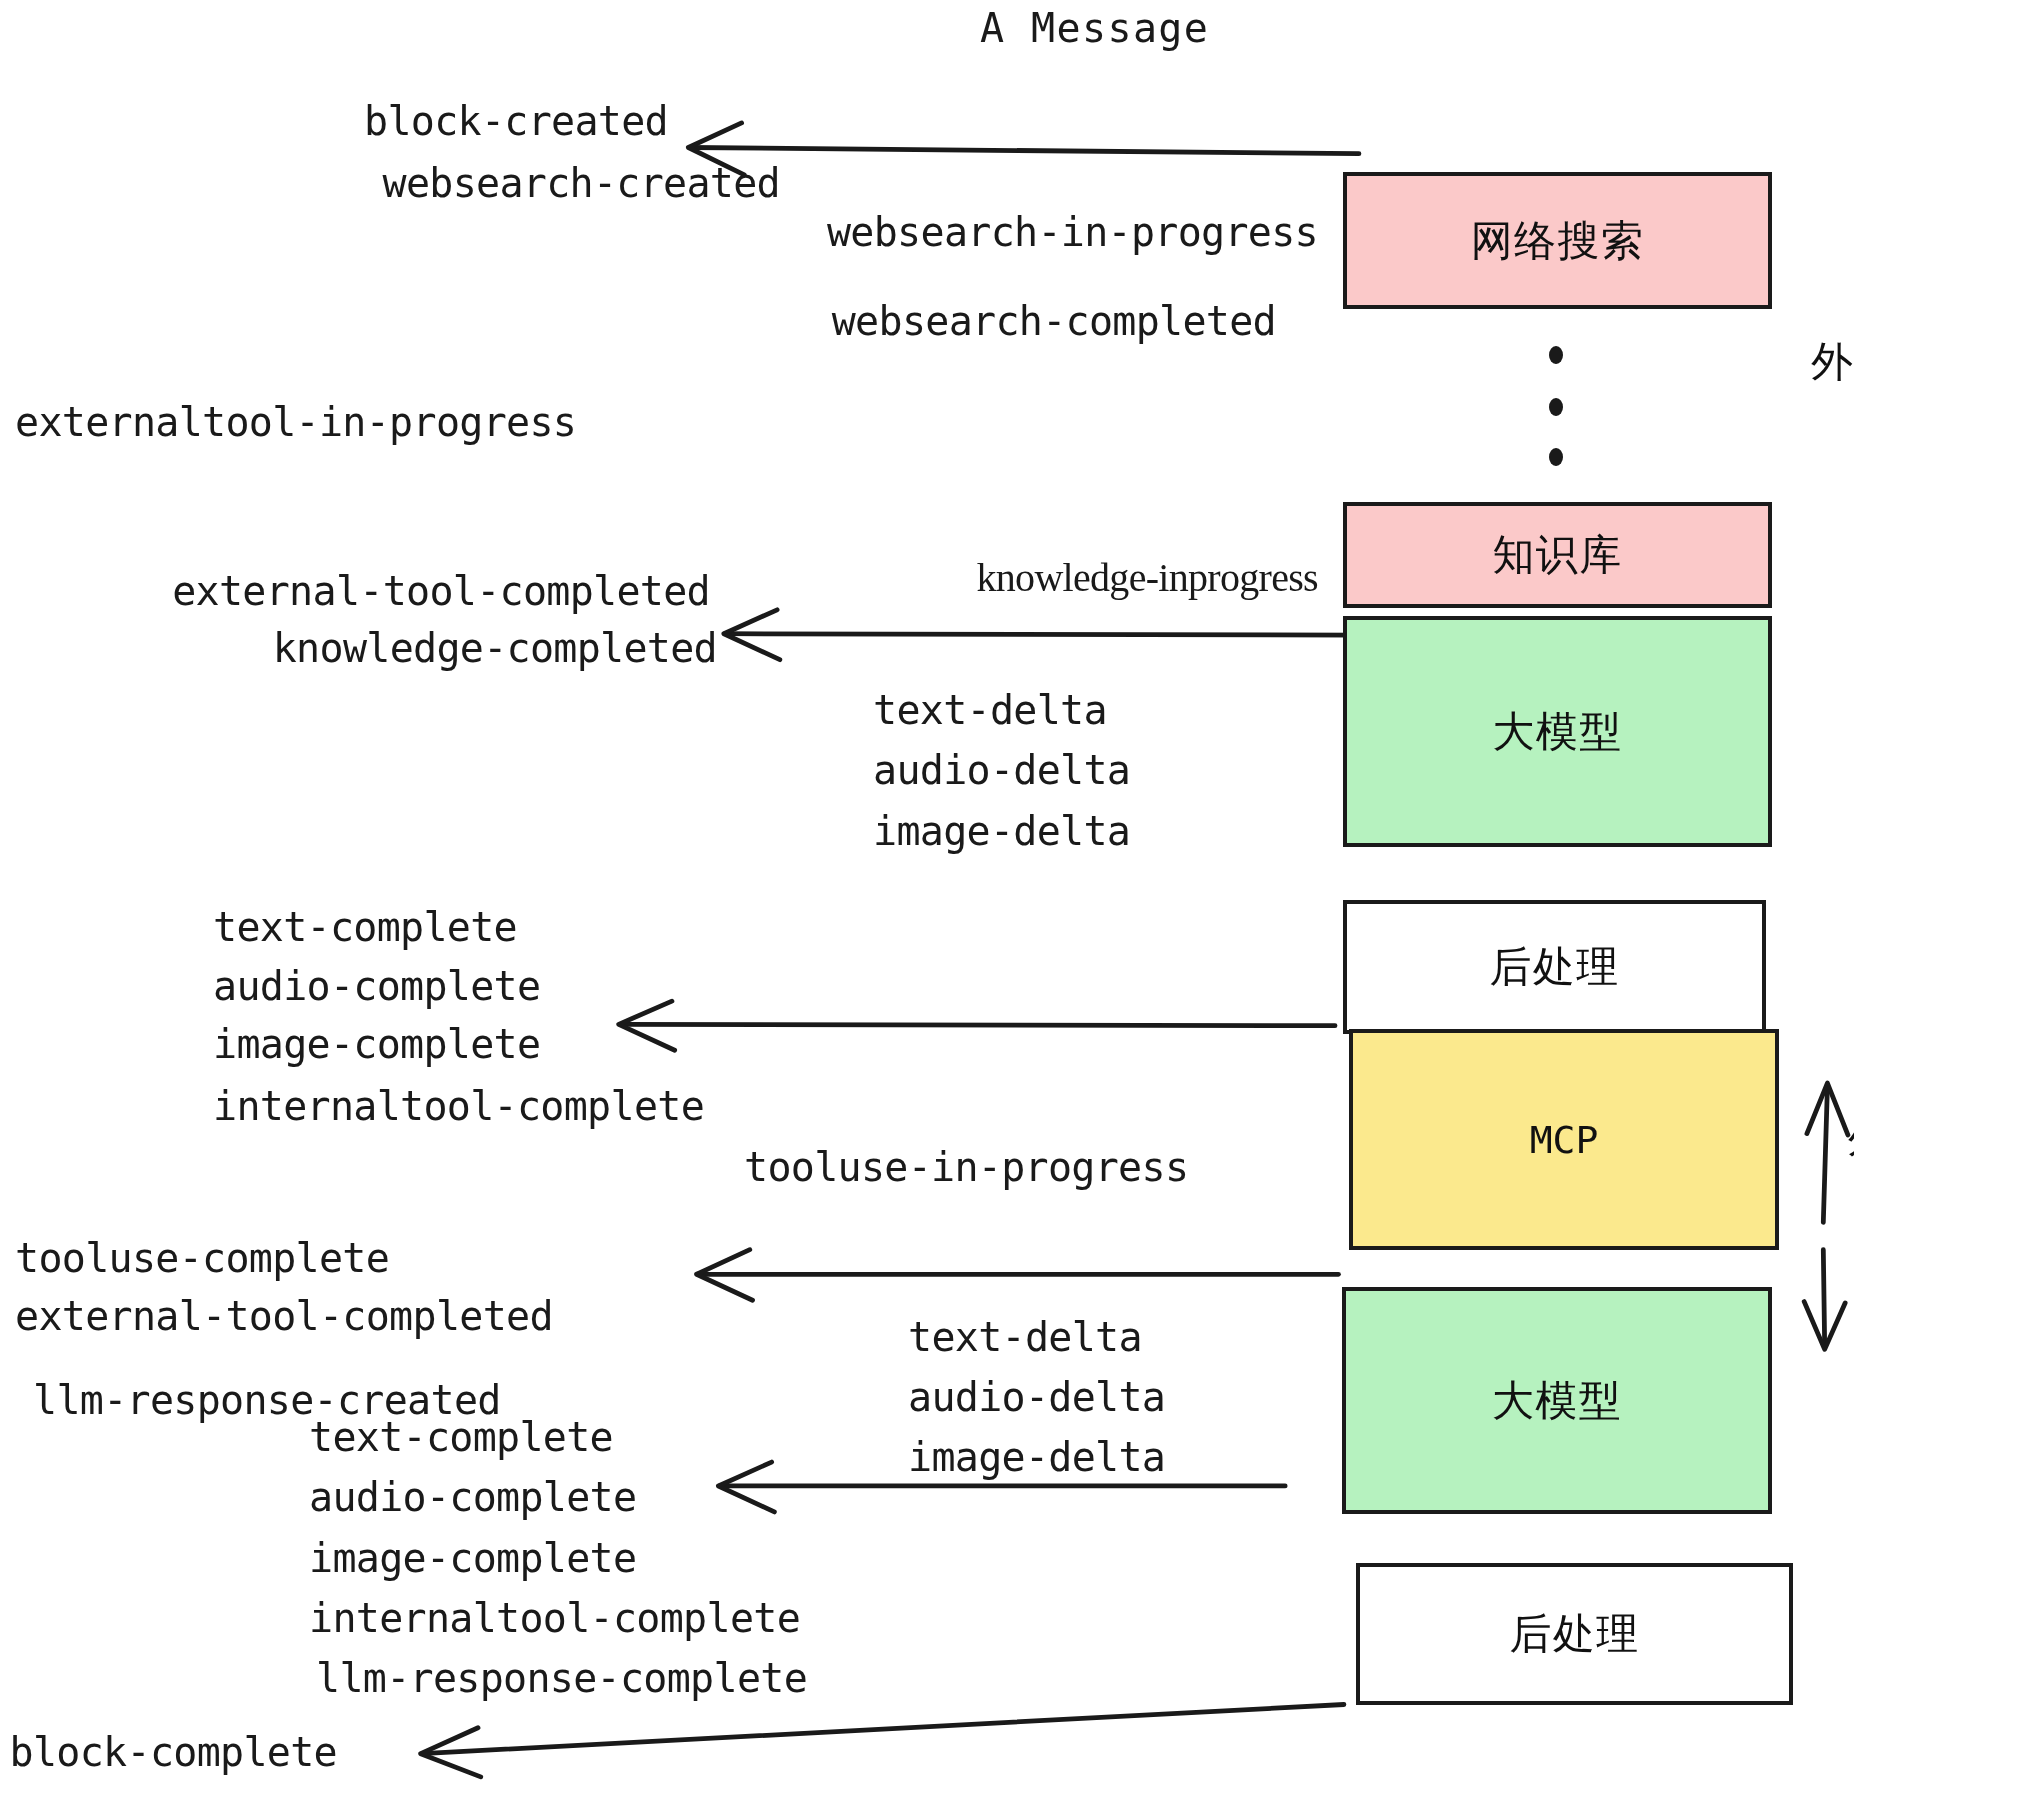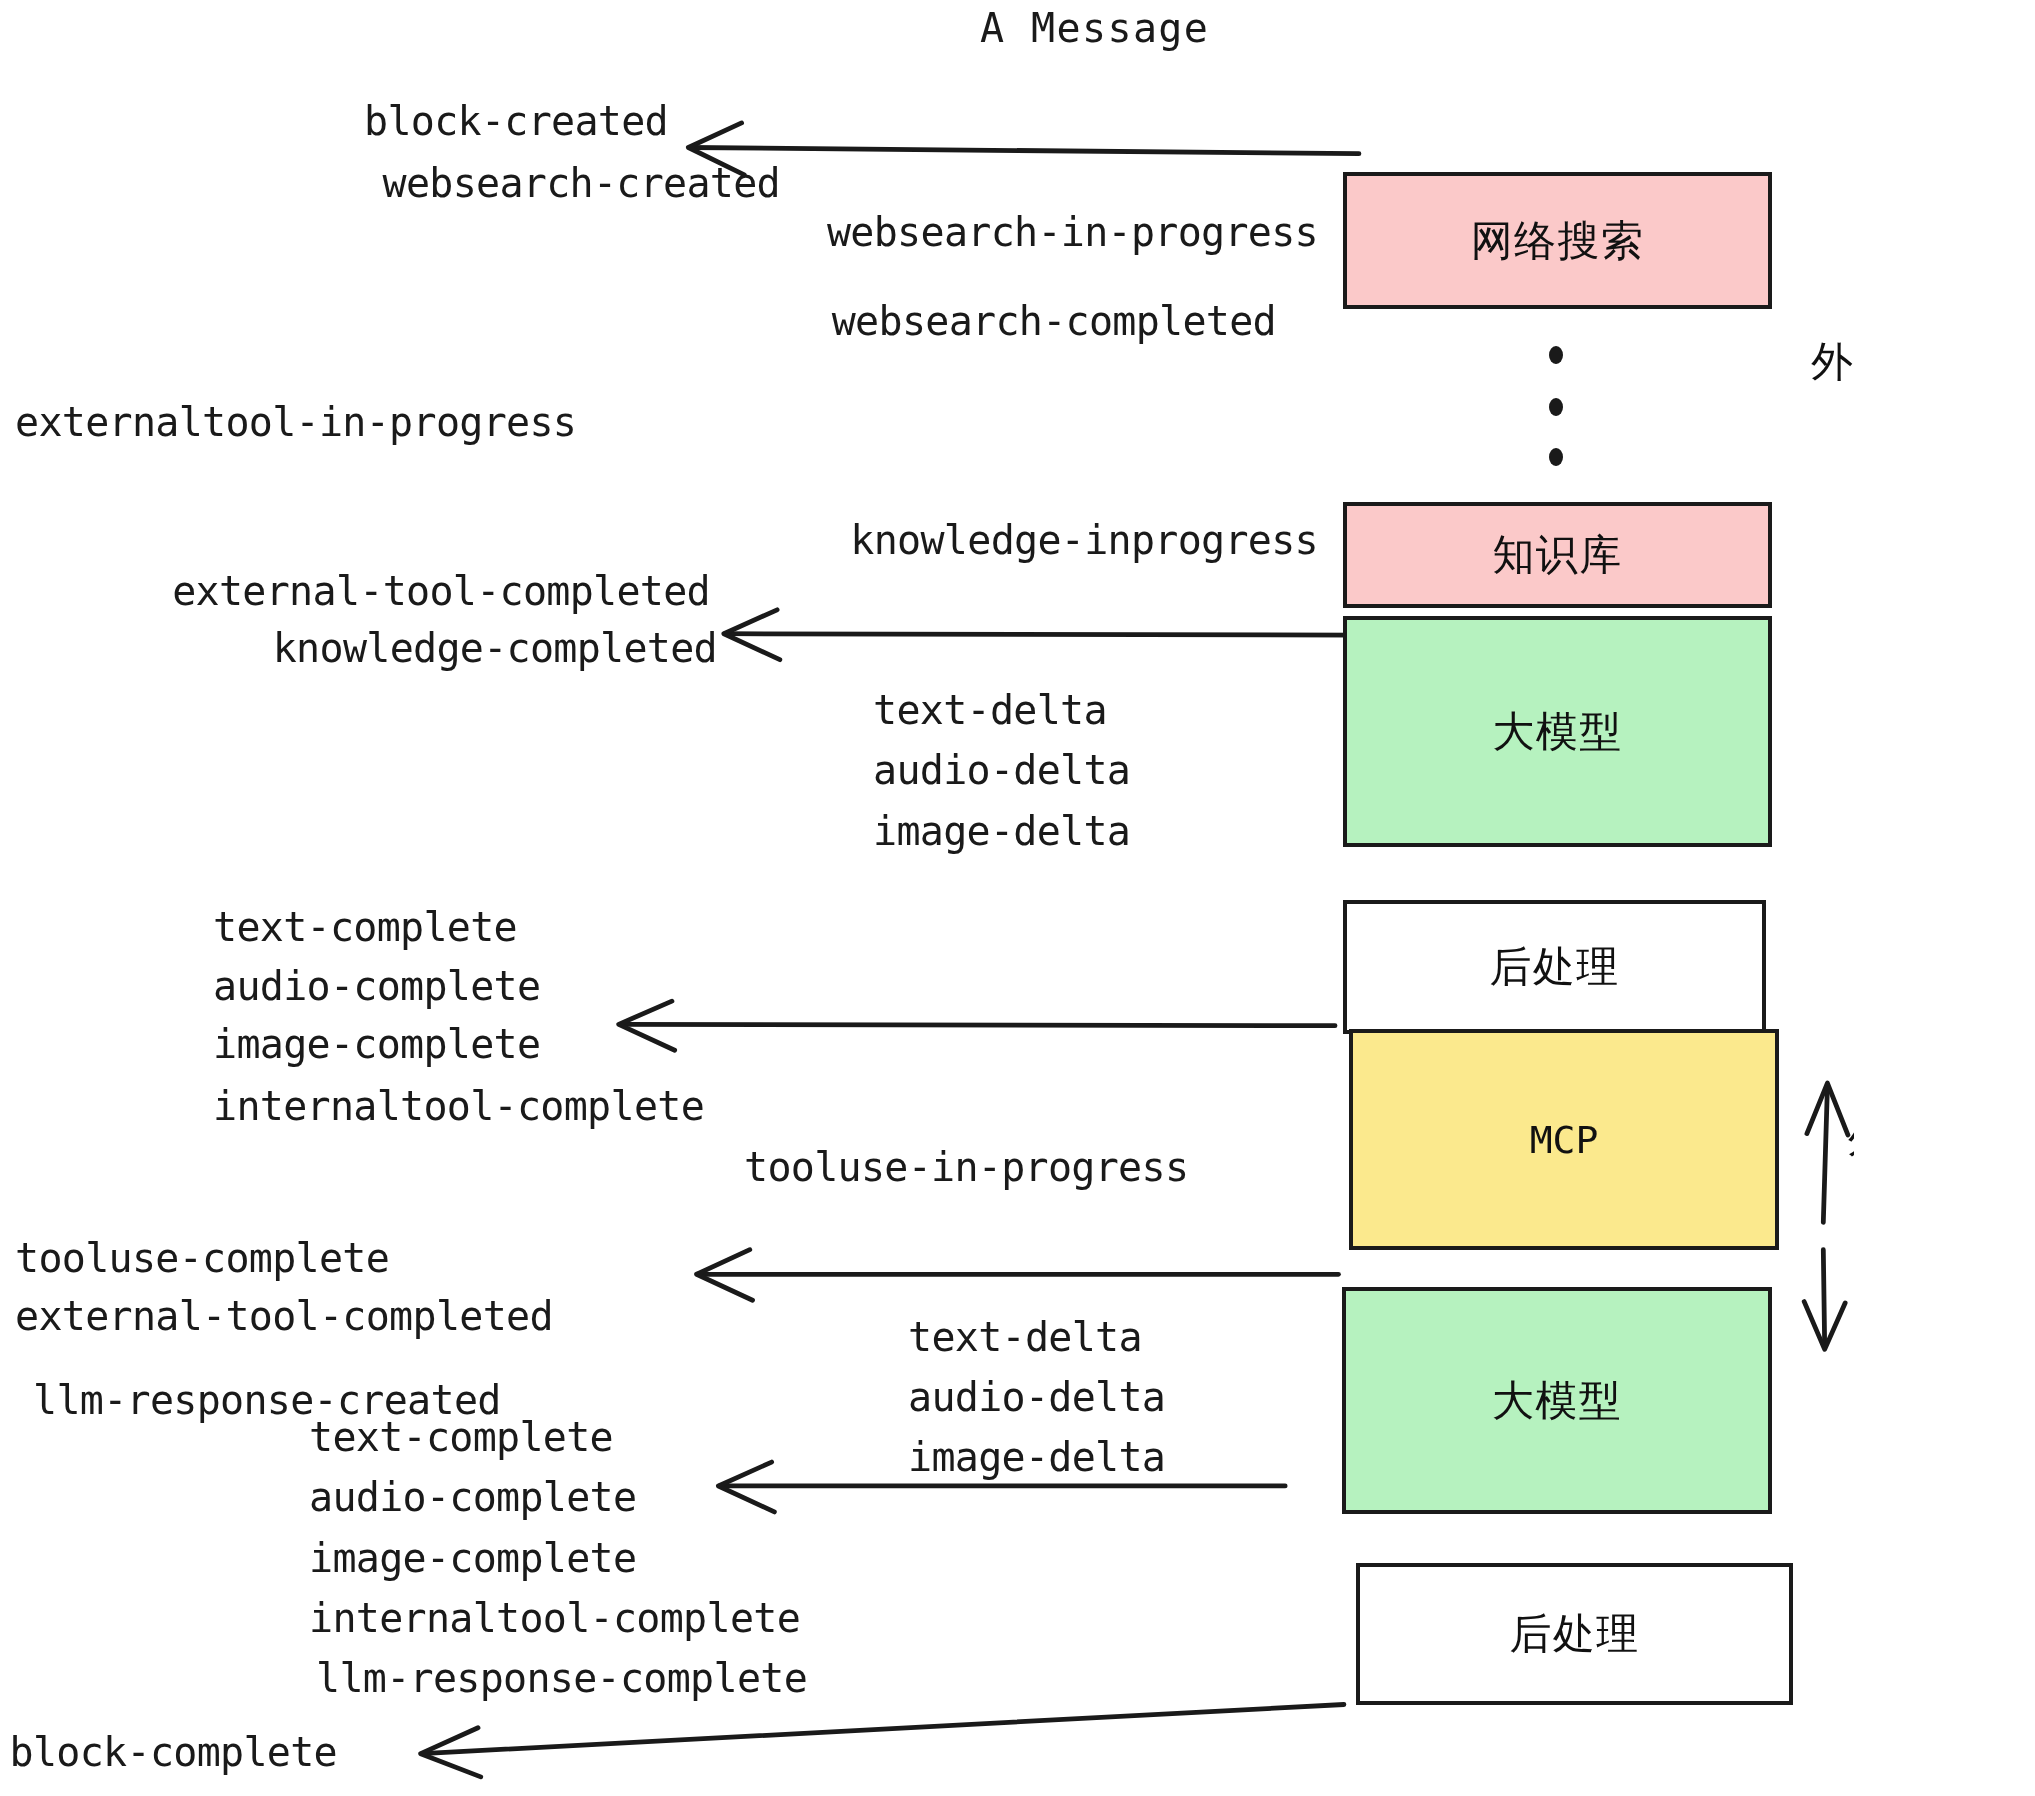--- a/index.html
+++ b/index.html
@@ -153,21 +153,21 @@
   <div class="sidelbl" style="left:1811px;top:341px;">外部工具</div>
   <div class="sidelbl" style="left:1848px;top:1117px;">外部工具</div>
 
   <div class="lbl r" style="left:668px;top:101px;">block-created</div>
   <div class="lbl r" style="left:780px;top:163px;">websearch-created</div>
   <div class="lbl r" style="left:1318px;top:212px;">websearch-in-progress</div>
   <div class="lbl r" style="left:1276px;top:301px;">websearch-completed</div>
 
   <div class="lbl" style="left:15px;top:402px;">externaltool-in-progress</div>
 
-  <div class="lbl r" style="left:1318px;top:520px;">knowledge-inprogress</div>
+  <div class="lbl r" style="left:1318px;top:558px;font-family:Liberation Serif, serif;">knowledge-inprogress</div>
   <div class="lbl r" style="left:710px;top:571px;">external-tool-completed</div>
   <div class="lbl r" style="left:717px;top:628px;">knowledge-completed</div>
 
   <div class="lbl" style="left:873px;top:690px;">text-delta</div>
   <div class="lbl" style="left:873px;top:750px;">audio-delta</div>
   <div class="lbl" style="left:873px;top:811px;">image-delta</div>
 
   <div class="lbl" style="left:213px;top:907px;">text-complete</div>
   <div class="lbl" style="left:213px;top:966px;">audio-complete</div>
   <div class="lbl" style="left:213px;top:1024px;">image-complete</div>

